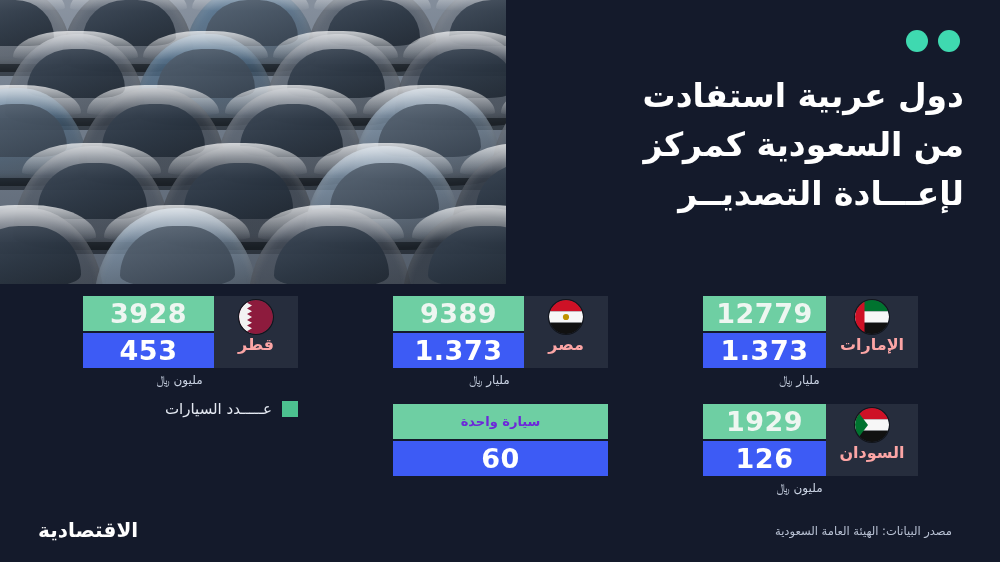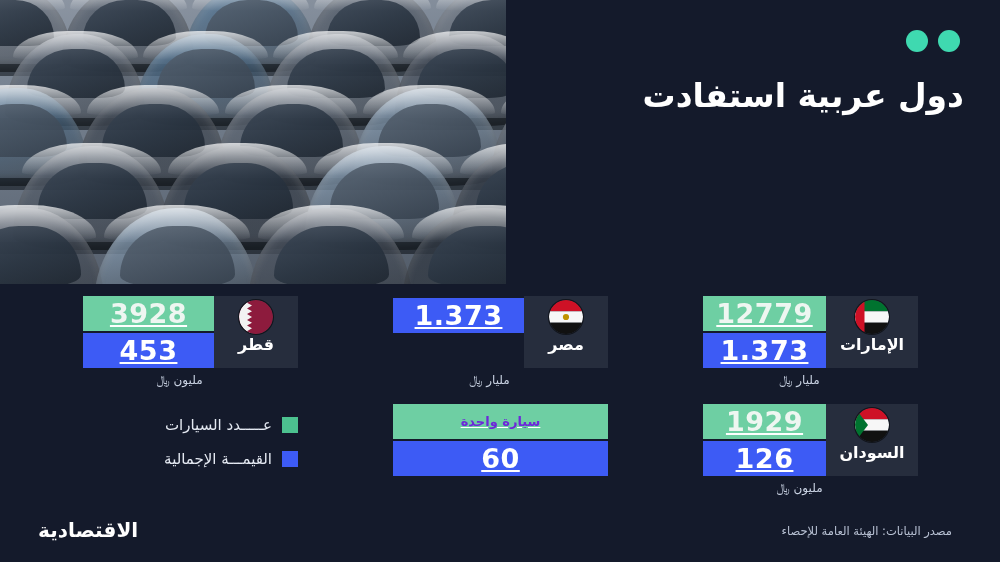--- a/index.html
+++ b/index.html
@@ -69,38 +69,38 @@
     display:flex; flex-direction:column; align-items:center;
     justify-content:flex-start; padding-top:4px;
   }
   .card.wide .idbox { width:92px; flex:0 0 92px; }
   .flag {
     width:34px; height:34px; border-radius:50%;
     box-shadow:0 0 0 1px rgba(0,0,0,.55);
     overflow:hidden; position:relative; flex:0 0 34px;
   }
   .country {
-    font-size:16px; font-weight:bold; color:#ffffff;
+    font-size:16px; font-weight:bold; color:#fca5a5;
     line-height:1; margin-top:3px; white-space:nowrap;
   }
-  .bars { flex:1 1 auto; display:flex; flex-direction:column;text-decoration:underline; }
+  .bars { flex:1 1 auto; display:flex; flex-direction:column; }
   .bar {
     height:35px; display:flex; align-items:center; justify-content:center;
     font-weight:bold; letter-spacing:.5px;
   }
   .bar.green { background:#6ecfa3; color:#eef6f1; font-size:27px; }
   .bar.green.small { font-size:13px; color:#6d28d9; }
   .bar.blue   { background:#3d5bf5; color:#ffffff; font-size:27px; margin-top:2px; }
   .unit {
     text-align:center; font-size:12px; color:#c9d2e2;
     margin-top:5px; padding-right:22px; direction:rtl; white-space:nowrap;
   }
 
   
-  .legend { position:absolute; right:702px; top:122px; width:215px; direction:rtl; }
+  .legend { position:absolute; right:702px; top:106px; width:215px; direction:rtl; }
   .legend-row { display:flex; align-items:center; justify-content:flex-start; height:34px; }
   .swatch { width:16px; height:16px; flex:0 0 16px; margin-left:10px; }
   .swatch.green { background:#4cc18f; }
   .swatch.blue  { background:#3d5bf5; }
   .legend-label { font-size:15px; color:#e4e9f2; white-space:nowrap; }
 
   
   .source {
     position:absolute; right:48px; bottom:24px;
     font-size:11.5px; color:#b9c2d4; direction:rtl; white-space:nowrap;
@@ -222,20 +222,22 @@
       </div>
   </div>
 
   <div class="head-panel">
     <div class="dots">
       <span class="dot"></span>
       <span class="dot"></span>
     </div>
     <div class="headline">
       <div>دول عربية استفادت</div>
+      <div>من السعودية كمركز</div>
+      <div>لإعـــادة التصديــر</div>
     </div>
   </div>
 
   <div class="grid">
 
     <div class="cell c1 r1">
       <div class="card">
         <div class="idbox">
           <span class="flag">
             <svg viewBox="0 0 34 34" width="34" height="34">
@@ -274,20 +276,21 @@
                   <rect width="34" height="11.3" fill="#ce1126"></rect>
             <rect y="11.3" width="34" height="11.4" fill="#f7f7f7"></rect>
             <rect y="22.7" width="34" height="11.3" fill="#111111"></rect>
             <circle cx="17" cy="17" r="3.1" fill="#c09300"></circle>
                 </g>
               </svg>
           </span>
           <span class="country">مصر</span>
         </div>
         <div class="bars">
+          <div class="bar green">9389</div>
           <div class="bar blue">1.373</div>
         </div>
       </div>
       <div class="unit">مليار ﷼</div>
     </div>
 
     <div class="cell c3 r1">
       <div class="card wide">
         <div class="idbox">
           <span class="flag">
@@ -350,22 +353,18 @@
         </div>
       </div>
       <div class="unit">مليون ﷼</div>
     </div>
 
     <div class="legend">
       <div class="legend-row">
         <span class="swatch green"></span>
         <span class="legend-label">عـــــدد السيارات</span>
       </div>
-      <div class="legend-row">
-        <span class="swatch blue"></span>
-        <span class="legend-label">القيمـــة الإجمالية</span>
-      </div>
     </div>
   </div>
 
-  <div class="source">مصدر البيانات: الهيئة العامة للإحصاء</div>
+  <div class="source">مصدر البيانات: الهيئة العامة السعودية</div>
   <div class="logo">الاقتصادية</div>
 </div>
 
 </body></html>

